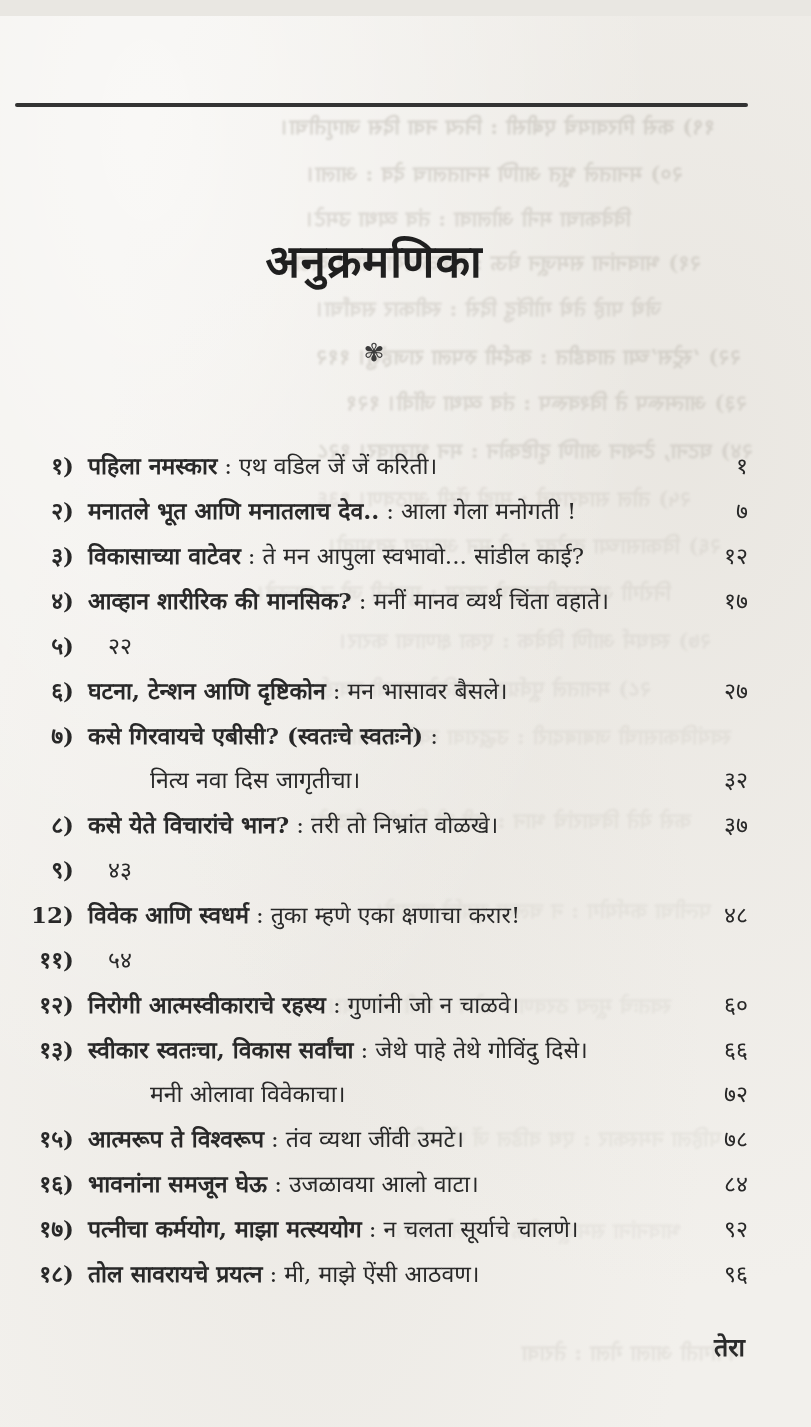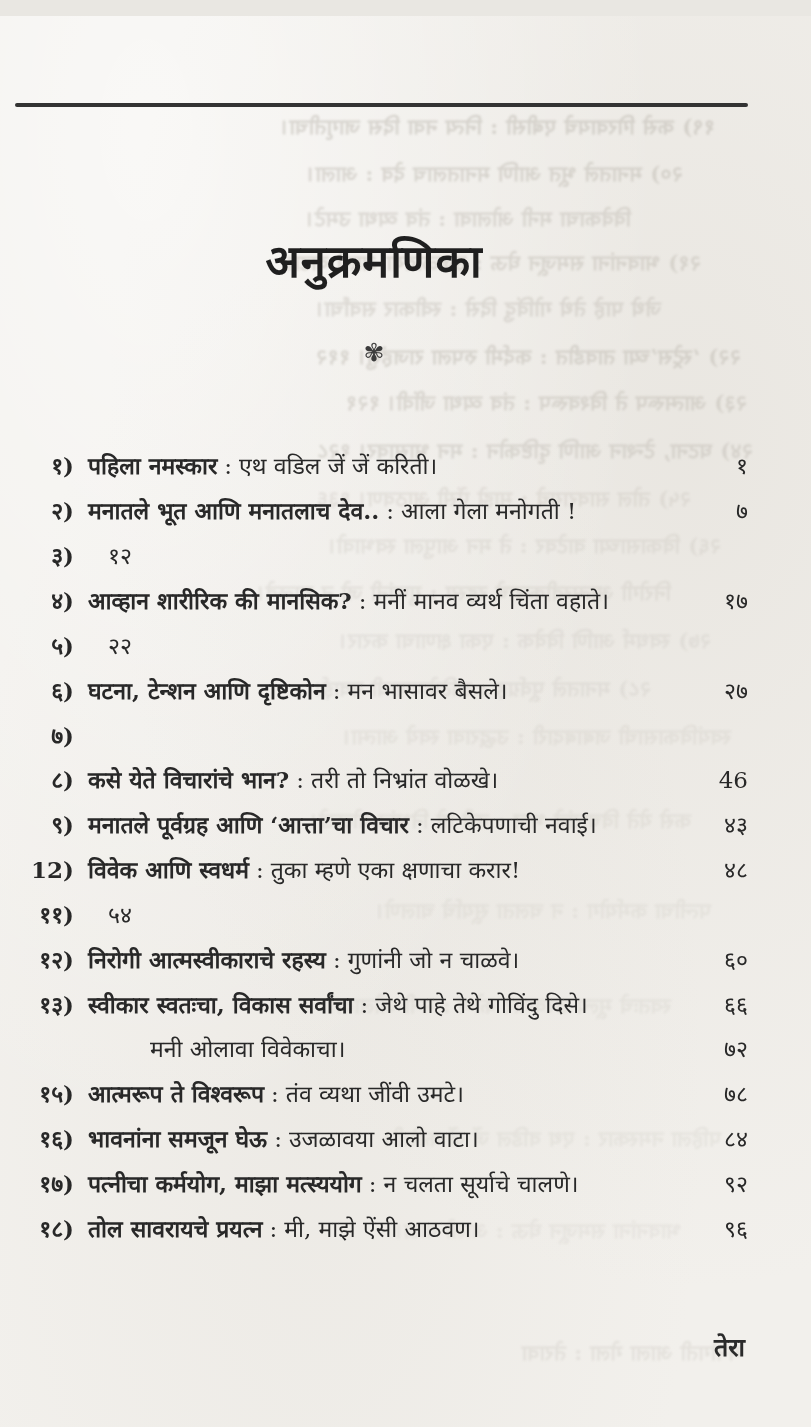--- a/index.html
+++ b/index.html
@@ -106,48 +106,54 @@
           <span class="toc-text"><span class="toc-title">पहिला नमस्कार</span><span class="toc-sep">:</span><span class="toc-sub">एथ वडिल जें जें करिती।</span></span>
           <span class="toc-page">१</span>
         </div>
         <div class="toc-row">
           <span class="toc-num">२)</span>
           <span class="toc-text"><span class="toc-title">मनातले भूत आणि मनातलाच देव..</span><span class="toc-sep">:</span><span class="toc-sub">आला गेला मनोगती !</span></span>
           <span class="toc-page">७</span>
         </div>
         <div class="toc-row">
           <span class="toc-num">३)</span>
+          <span class="toc-text"><span class="toc-title">विकासाच्या वाटेवर</span><span class="toc-sep">:</span><span class="toc-sub">ते मन आपुला स्वभावो... सांडील काई?</span></span>
           <span class="toc-page">१२</span>
         </div>
         <div class="toc-row">
           <span class="toc-num">४)</span>
           <span class="toc-text"><span class="toc-title">आव्हान शारीरिक की मानसिक?</span><span class="toc-sep">:</span><span class="toc-sub">मनीं मानव व्यर्थ चिंता वहाते।</span></span>
           <span class="toc-page">१७</span>
         </div>
         <div class="toc-row">
           <span class="toc-num">५)</span>
           <span class="toc-page">२२</span>
         </div>
         <div class="toc-row">
           <span class="toc-num">६)</span>
           <span class="toc-text"><span class="toc-title">घटना, टेन्शन आणि दृष्टिकोन</span><span class="toc-sep">:</span><span class="toc-sub">मन भासावर बैसले।</span></span>
           <span class="toc-page">२७</span>
         </div>
         <div class="toc-row">
           <span class="toc-num">७)</span>
+          <span class="toc-text"><span class="toc-title">कसे गिरवायचे एबीसी? (स्वतःचे स्वतःने)</span><span class="toc-sep">:</span></span>
           <span class="toc-page"></span>
+        </div>
+        <div class="toc-row cont">
+          <span class="toc-num"></span>
+          <span class="toc-text"><span class="toc-sub">नित्य नवा दिस जागृतीचा।</span></span>
+          <span class="toc-page">३२</span>
         </div>
         <div class="toc-row">
           <span class="toc-num">८)</span>
           <span class="toc-text"><span class="toc-title">कसे येते विचारांचे भान?</span><span class="toc-sep">:</span><span class="toc-sub">तरी तो निभ्रांत वोळखे।</span></span>
-          <span class="toc-page">46</span>
+          <span class="toc-page">३७</span>
         </div>
         <div class="toc-row">
           <span class="toc-num">९)</span>
-          <span class="toc-text"><span class="toc-title">मनातले पूर्वग्रह आणि ‘आत्ता’चा विचार</span><span class="toc-sep">:</span><span class="toc-sub">लटिकेपणाची नवाई।</span></span>
           <span class="toc-page">४३</span>
         </div>
         <div class="toc-row">
           <span class="toc-num">12)</span>
           <span class="toc-text"><span class="toc-title">विवेक आणि स्वधर्म</span><span class="toc-sep">:</span><span class="toc-sub">तुका म्हणे एका क्षणाचा करार!</span></span>
           <span class="toc-page">४८</span>
         </div>
         <div class="toc-row">
           <span class="toc-num">११)</span>
           <span class="toc-page">५४</span>

